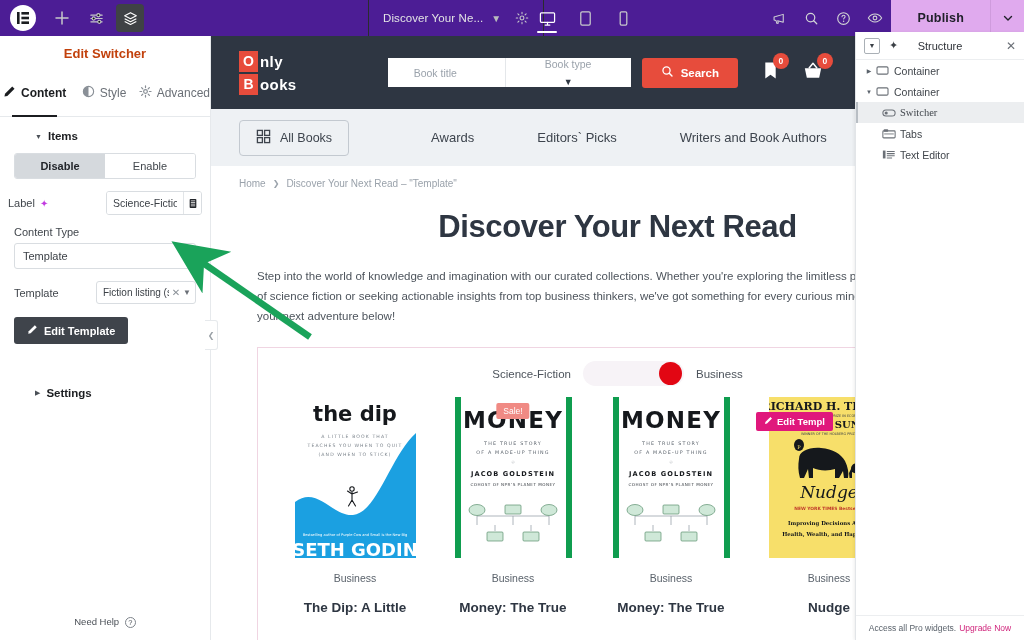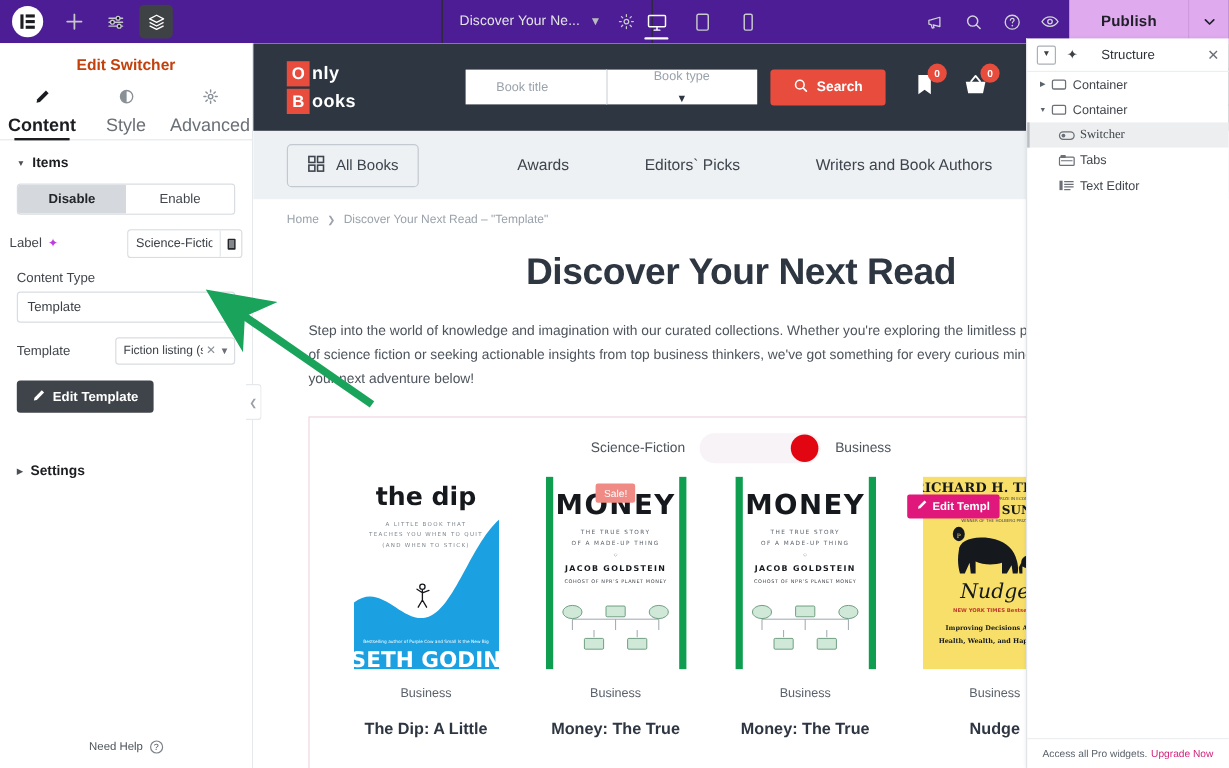--- a/index.html
+++ b/index.html
@@ -69,36 +69,37 @@
   .lpanel {
     position: absolute; left: 0; top: 36px; width: 211px; height: 604px;
     background: #fff; border-right: 1px solid #e6e9ec;
   }
   .lp-title {
     height: 34px; display: flex; align-items: center; justify-content: center;
     font-size: 13px; font-weight: bold; color: #c2410c;
   }
   .lp-tabs { display: flex; border-bottom: 1px solid #e6e9ec; height: 47px; }
   .lp-tab {
-    flex: 1; display: flex; flex-direction: column; align-items: center;
-    justify-content: center; gap: 5px; font-size: 15px; color: #6b7077;
+    flex: 1; display: flex; align-items: center;
+    justify-content: center; gap: 5px; font-size: 12px; color: #6b7077;
     cursor: pointer; position: relative;
   }
   .lp-tab .ti { color: #8a9097; }
   .lp-tab.active { color: #1b1d20; font-weight: bold; }
   .lp-tab.active .ti { color: #1b1d20; }
   .lp-tab.active::after {
     content: ''; position: absolute; bottom: -1px; left: 12px; right: 12px;
     height: 2px; background: #1b1d20;
   }
 
   .sec-head {
     display: flex; align-items: center; gap: 6px;
     padding: 13px 14px 9px 14px; font-size: 11.5px; font-weight: bold; color: #1b1d20;
     cursor: pointer;
+    margin-left: 21px;
   }
   .caret { font-size: 7px; color: #4b5057; }
 
   .seg {
     margin: 2px 14px 12px 14px; height: 26px; display: flex;
     border: 1px solid #d9dde1; border-radius: 3px; overflow: hidden;
   }
   .seg > div {
     flex: 1; display: flex; align-items: center; justify-content: center;
     font-size: 11px; color: #41464c; cursor: pointer; background: #fff;

